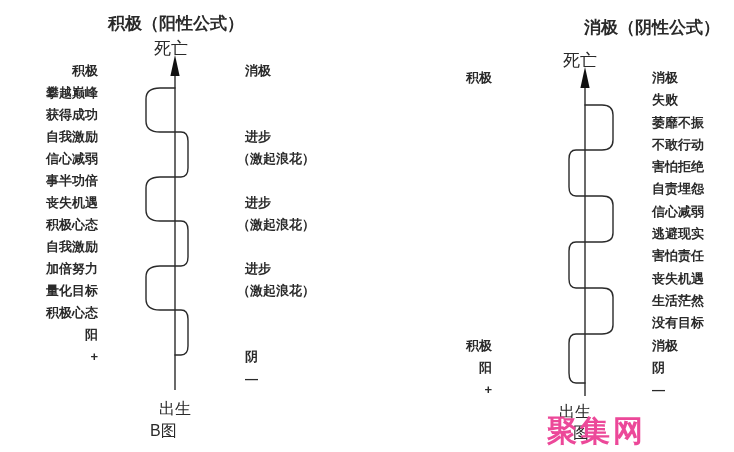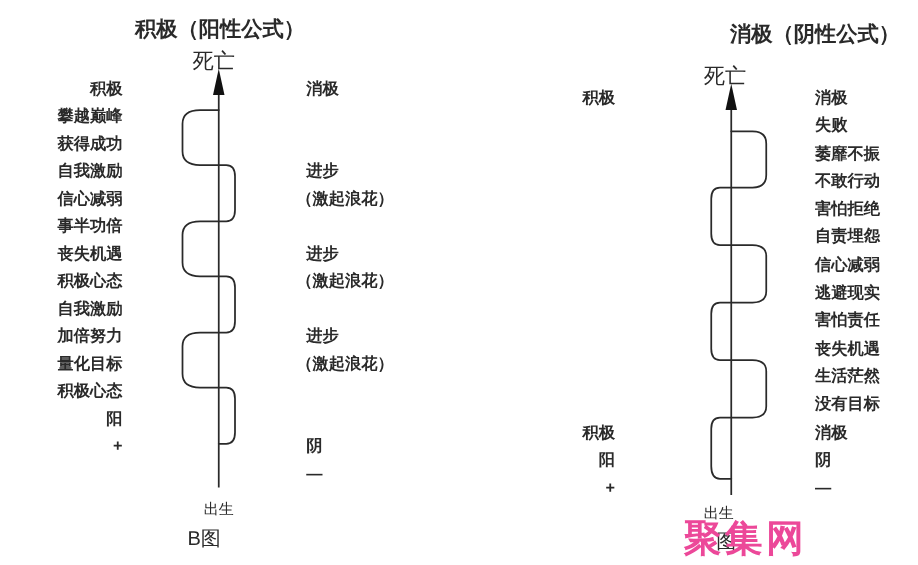--- a/index.html
+++ b/index.html
@@ -18,21 +18,21 @@
   .col > div { height:22px; line-height:22px; white-space:nowrap; }
   .col-ll { left:16px;  top:60px; width:82px;  text-align:right; }
   .col-lr { left:237px; top:60px; width:130px; text-align:left; }
   .col-lr > div { padding-left:8px; }
   .col-lr > div:nth-child(5),
   .col-lr > div:nth-child(8),
   .col-lr > div:nth-child(11) { padding-left:0; }
   .col-rl { left:408px; top:67px; width:84px; text-align:right; }
   .col-rr { left:652px; top:67px; width:90px; text-align:left; }
   .col-rl > div, .col-rr > div { height:22.3px; line-height:22.3px; }
-  .birth { position:absolute; font-size:12px; white-space:nowrap; }
+  .birth { position:absolute; font-size:16px; white-space:nowrap; }
   .b-left  { left:150px; top:399px; width:50px; text-align:center; }
   .b-right { left:551px; top:402px; width:48px; text-align:center; }
   .caption { position:absolute; font-size:16px; white-space:nowrap; }
   .c-left  { left:150px; top:421px; width:50px; }
   .c-right { left:573px; top:423px; }
   .watermark {
     position:absolute; left:547px; top:411px;
     font-size:30px; font-weight:bold; letter-spacing:3px;
     color:#ec4899; white-space:nowrap;
   }

